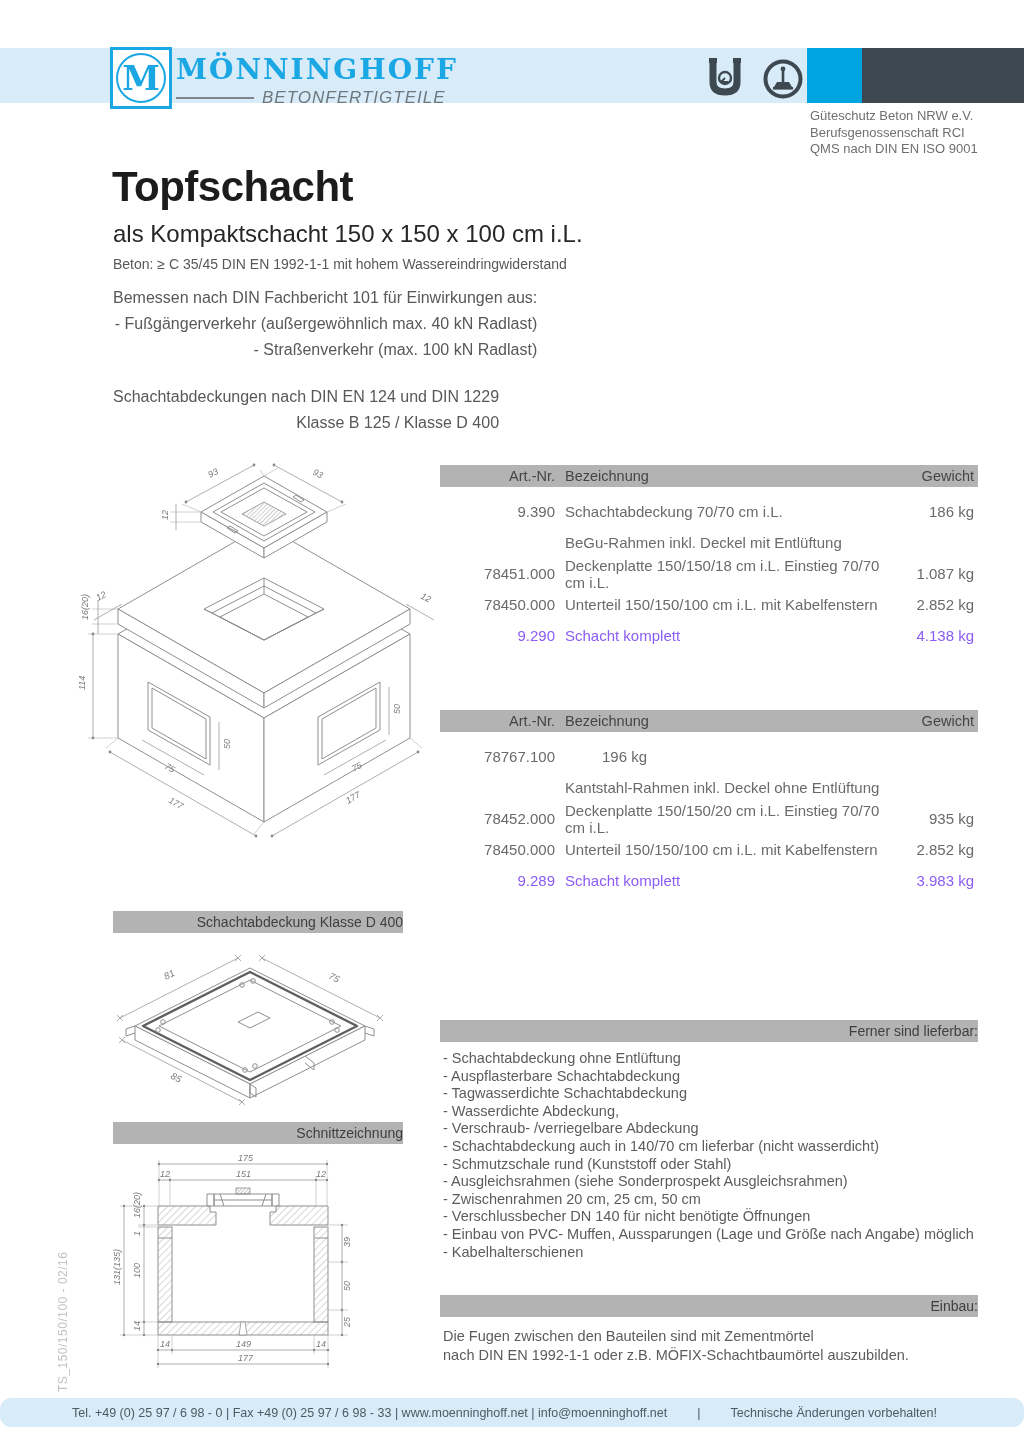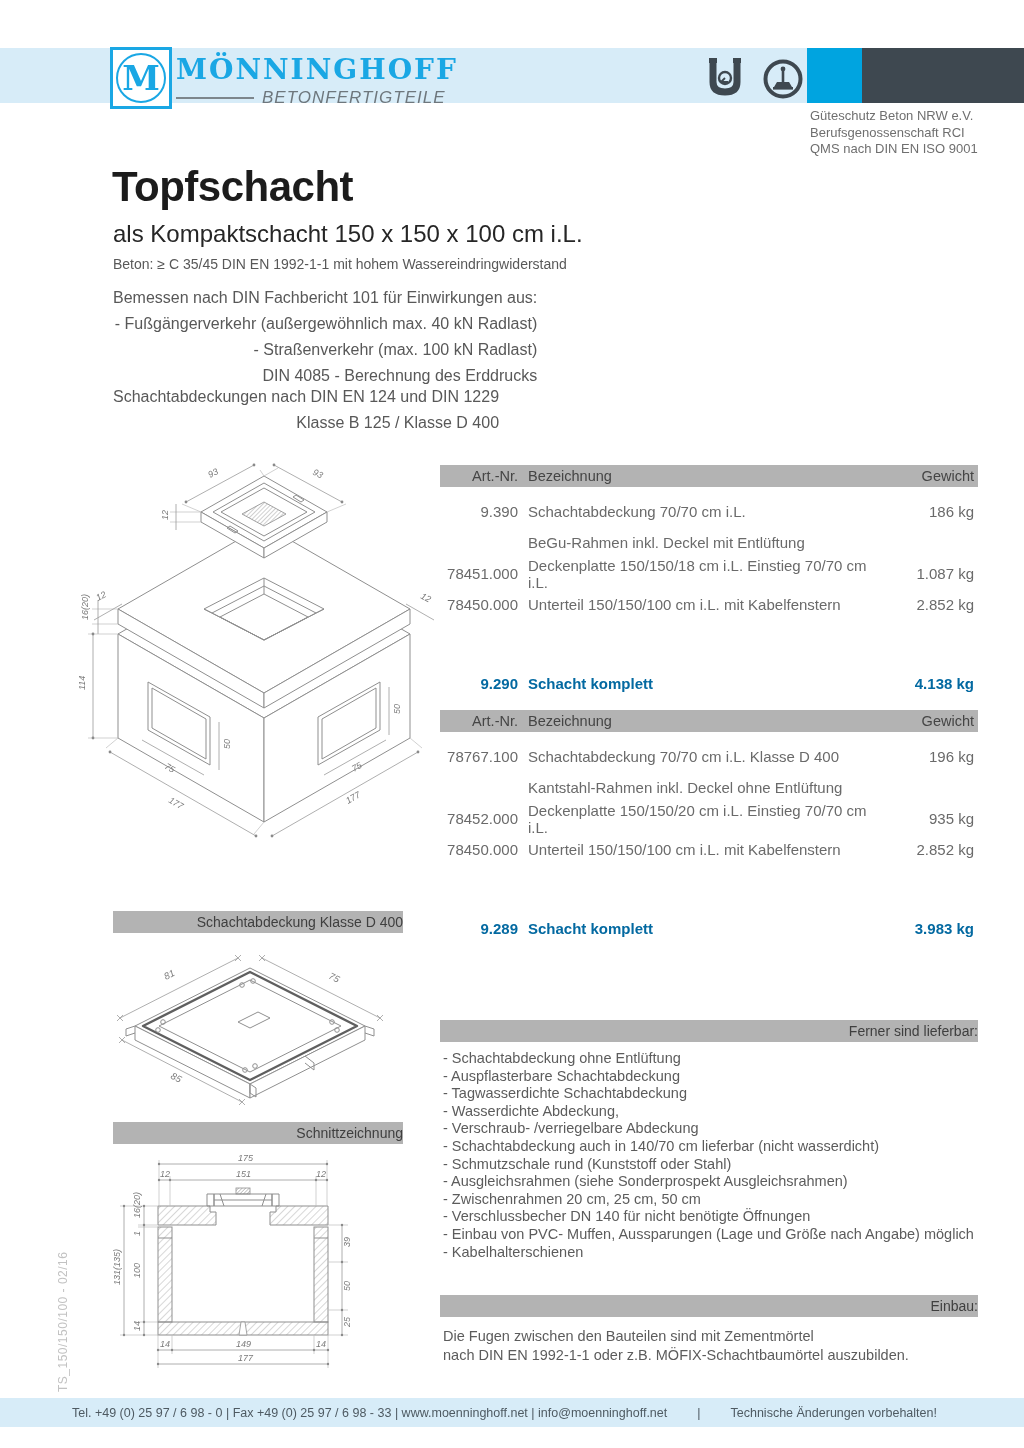--- a/index.html
+++ b/index.html
@@ -27,22 +27,22 @@
   .title{position:absolute;left:112px;top:163px;font-size:42px;font-weight:bold;color:#1c1c1c;letter-spacing:-0.5px;}
   .subtitle{position:absolute;left:113px;top:220px;font-size:24px;color:#262626;}
   .beton{position:absolute;left:113px;top:256px;font-size:14px;color:#585858;}
   .para{position:absolute;left:113px;font-size:16px;line-height:26px;color:#585858;text-align:right;}
 
   
   .dtable{position:absolute;left:440px;width:538px;font-size:15px;color:#6a6a6a;}
   .thead{height:22px;background:#b3b3b3;color:#454545;font-size:14.5px;display:flex;align-items:center;}
   .trow{height:31px;display:flex;align-items:center;}
   .trow.first{margin-top:9px;}
-  .trow.bold{font-weight:bold;color:#0369a1;margin-top:48px;}
-  .c-nr{width:78px;text-align:right;flex:0 0 78px;}
+  .trow.bold{font-weight:normal;color:#8b5cf6;}
+  .c-nr{width:78px;text-align:right;flex:0 0 78px;padding-left:37px;}
   .c-name{flex:1;padding-left:10px;}
   .c-w{flex:0 0 92px;text-align:right;padding-right:4px;}
 
   
   .bar{position:absolute;height:22px;background:#b3b3b3;color:#3f3f3f;font-size:14px;
        display:flex;align-items:center;padding-left:8px;box-sizing:border-box;justify-content:flex-end;}
   .bar-left{left:113px;width:290px;}
   .bar-right{left:440px;width:538px;}
 
   .list{position:absolute;left:443px;top:1050px;font-size:14.5px;line-height:17.6px;color:#5c5c5c;}
@@ -57,21 +57,21 @@
   .ext{fill:none;stroke:#bdbdbd;stroke-width:0.7;}
   .dot{fill:#8a8a8a;}
   .dlabel{fill:#7a7a7a;font-size:9px;font-style:italic;font-family:"Liberation Sans",sans-serif;}
   .dlabel.big{font-size:9.5px;}
 
   .side-label{position:absolute;left:56px;top:1246px;height:146px;writing-mode:vertical-rl;
               transform:rotate(180deg);font-size:12px;color:#c2c2c2;letter-spacing:0.5px;}
 
   
   .footer{position:absolute;top:1398px;left:0;width:1024px;height:29px;background:#d7ecf8;
-          display:flex;align-items:center;font-size:12.5px;color:#4e5a62;padding-left:72px;box-sizing:border-box;}
+          display:flex;align-items:center;font-size:12.5px;color:#4e5a62;padding-left:72px;box-sizing:border-box;border-radius:11px;}
   .footer .sep{margin:0 30px;}
 </style>
 </head>
 <body>
 
 <div class="band band-light"></div>
 <div class="band band-cyan"></div>
 <div class="band band-dark"></div>
 
 <div class="logo-box">
@@ -107,21 +107,20 @@
 </div>
 
 <h1 class="title" style="margin:0;">Topfschacht</h1>
 <div class="subtitle">als Kompaktschacht 150 x 150 x 100 cm i.L.</div>
 <div class="beton">Beton: ≥ C 35/45 DIN EN 1992-1-1 mit hohem Wassereindringwiderstand</div>
 
 <div class="para" style="top:285px;">
   <div>Bemessen nach DIN Fachbericht 101 für Einwirkungen aus:</div>
   <div>- Fußgängerverkehr (außergewöhnlich max. 40 kN Radlast)</div>
   <div>- Straßenverkehr (max. 100 kN Radlast)</div>
-  <div>DIN 4085 - Berechnung des Erddrucks</div>
 </div>
 
 <div class="para" style="top:384px;">
   <div>Schachtabdeckungen nach DIN EN 124 und DIN 1229</div>
   <div>Klasse B 125 / Klasse D 400</div>
 </div>
 
 <div class="dtable" style="top:465px;">
   <div class="thead">
     <span class="c-nr">Art.-Nr.</span>
@@ -156,21 +155,20 @@
 </div>
 
 <div class="dtable" style="top:710px;">
   <div class="thead">
     <span class="c-nr">Art.-Nr.</span>
     <span class="c-name">Bezeichnung</span>
     <span class="c-w">Gewicht</span>
   </div>
   <div class="trow first">
     <span class="c-nr">78767.100</span>
-    <span class="c-name">Schachtabdeckung 70/70 cm i.L. Klasse D 400</span>
     <span class="c-w">196 kg</span>
   </div>
   <div class="trow">
     <span class="c-nr"></span>
     <span class="c-name">Kantstahl-Rahmen inkl. Deckel ohne Entlüftung</span>
     <span class="c-w"></span>
   </div>
   <div class="trow">
     <span class="c-nr">78452.000</span>
     <span class="c-name">Deckenplatte 150/150/20 cm i.L. Einstieg 70/70 cm i.L.</span>

